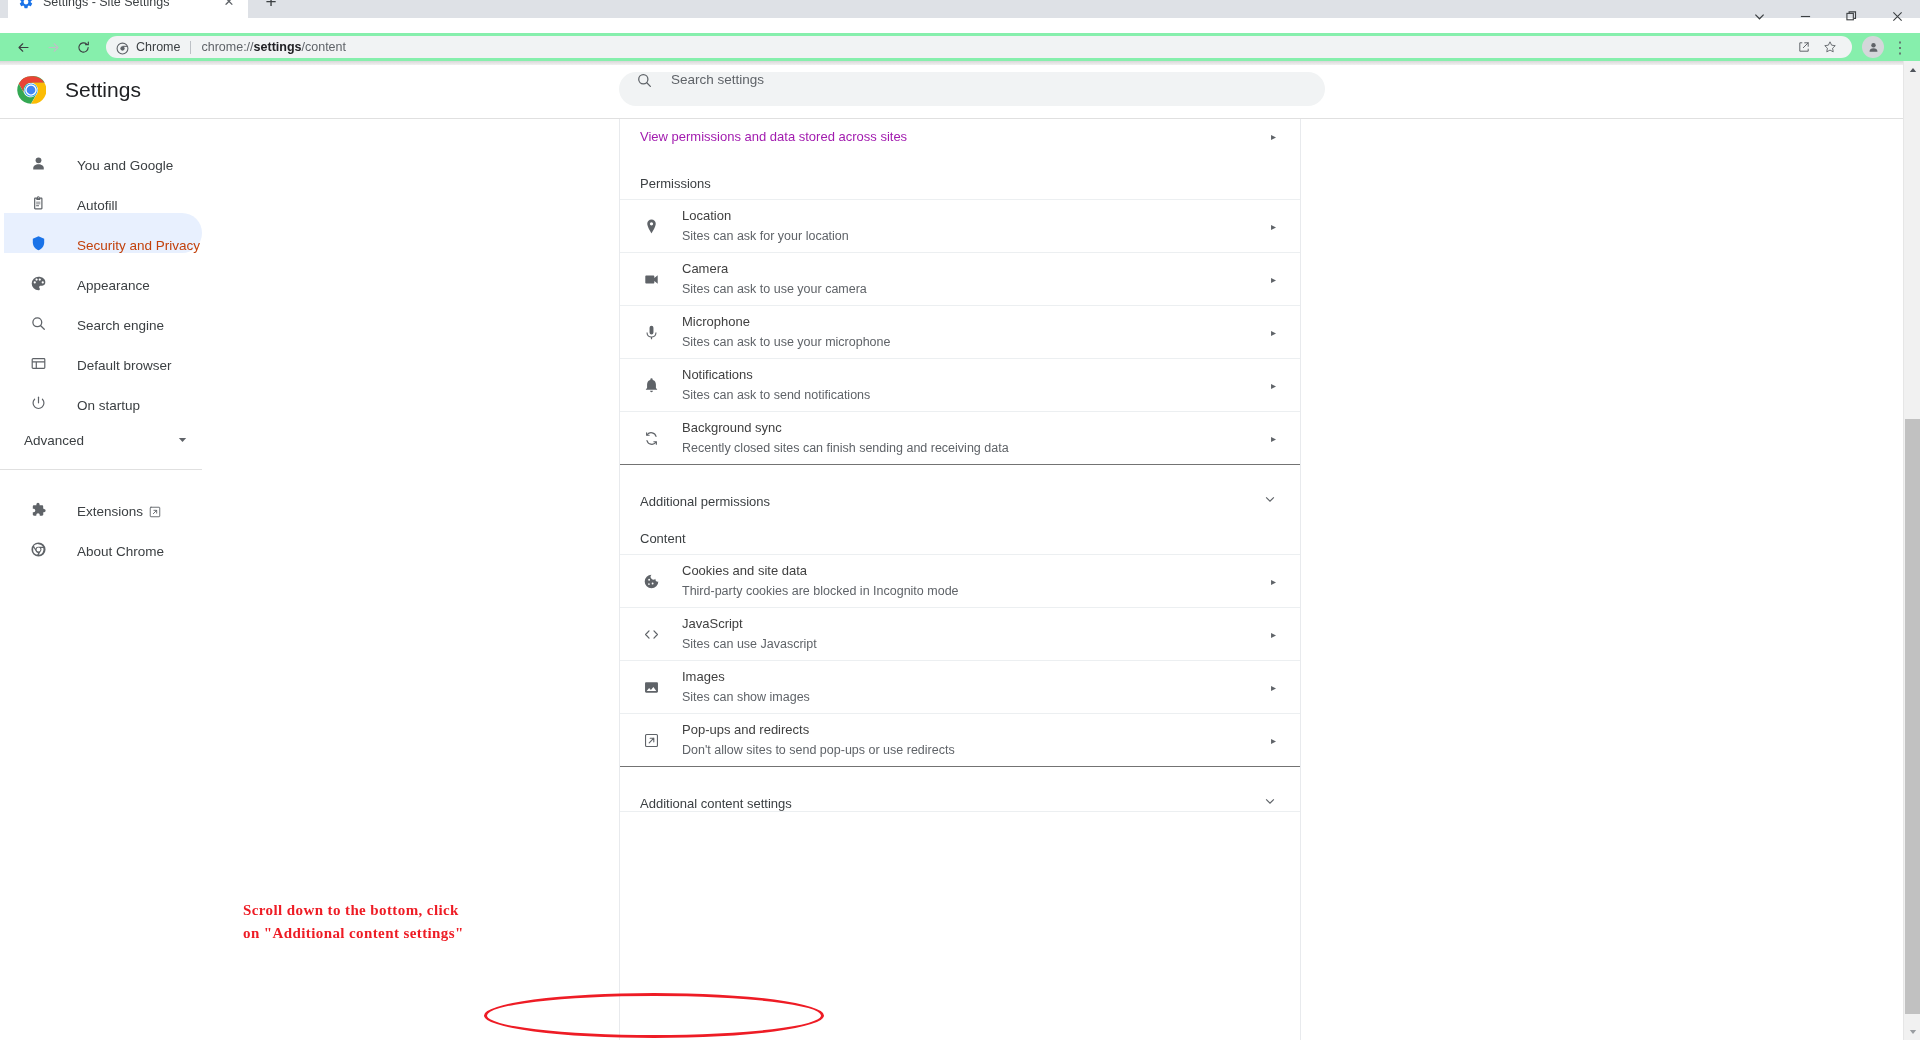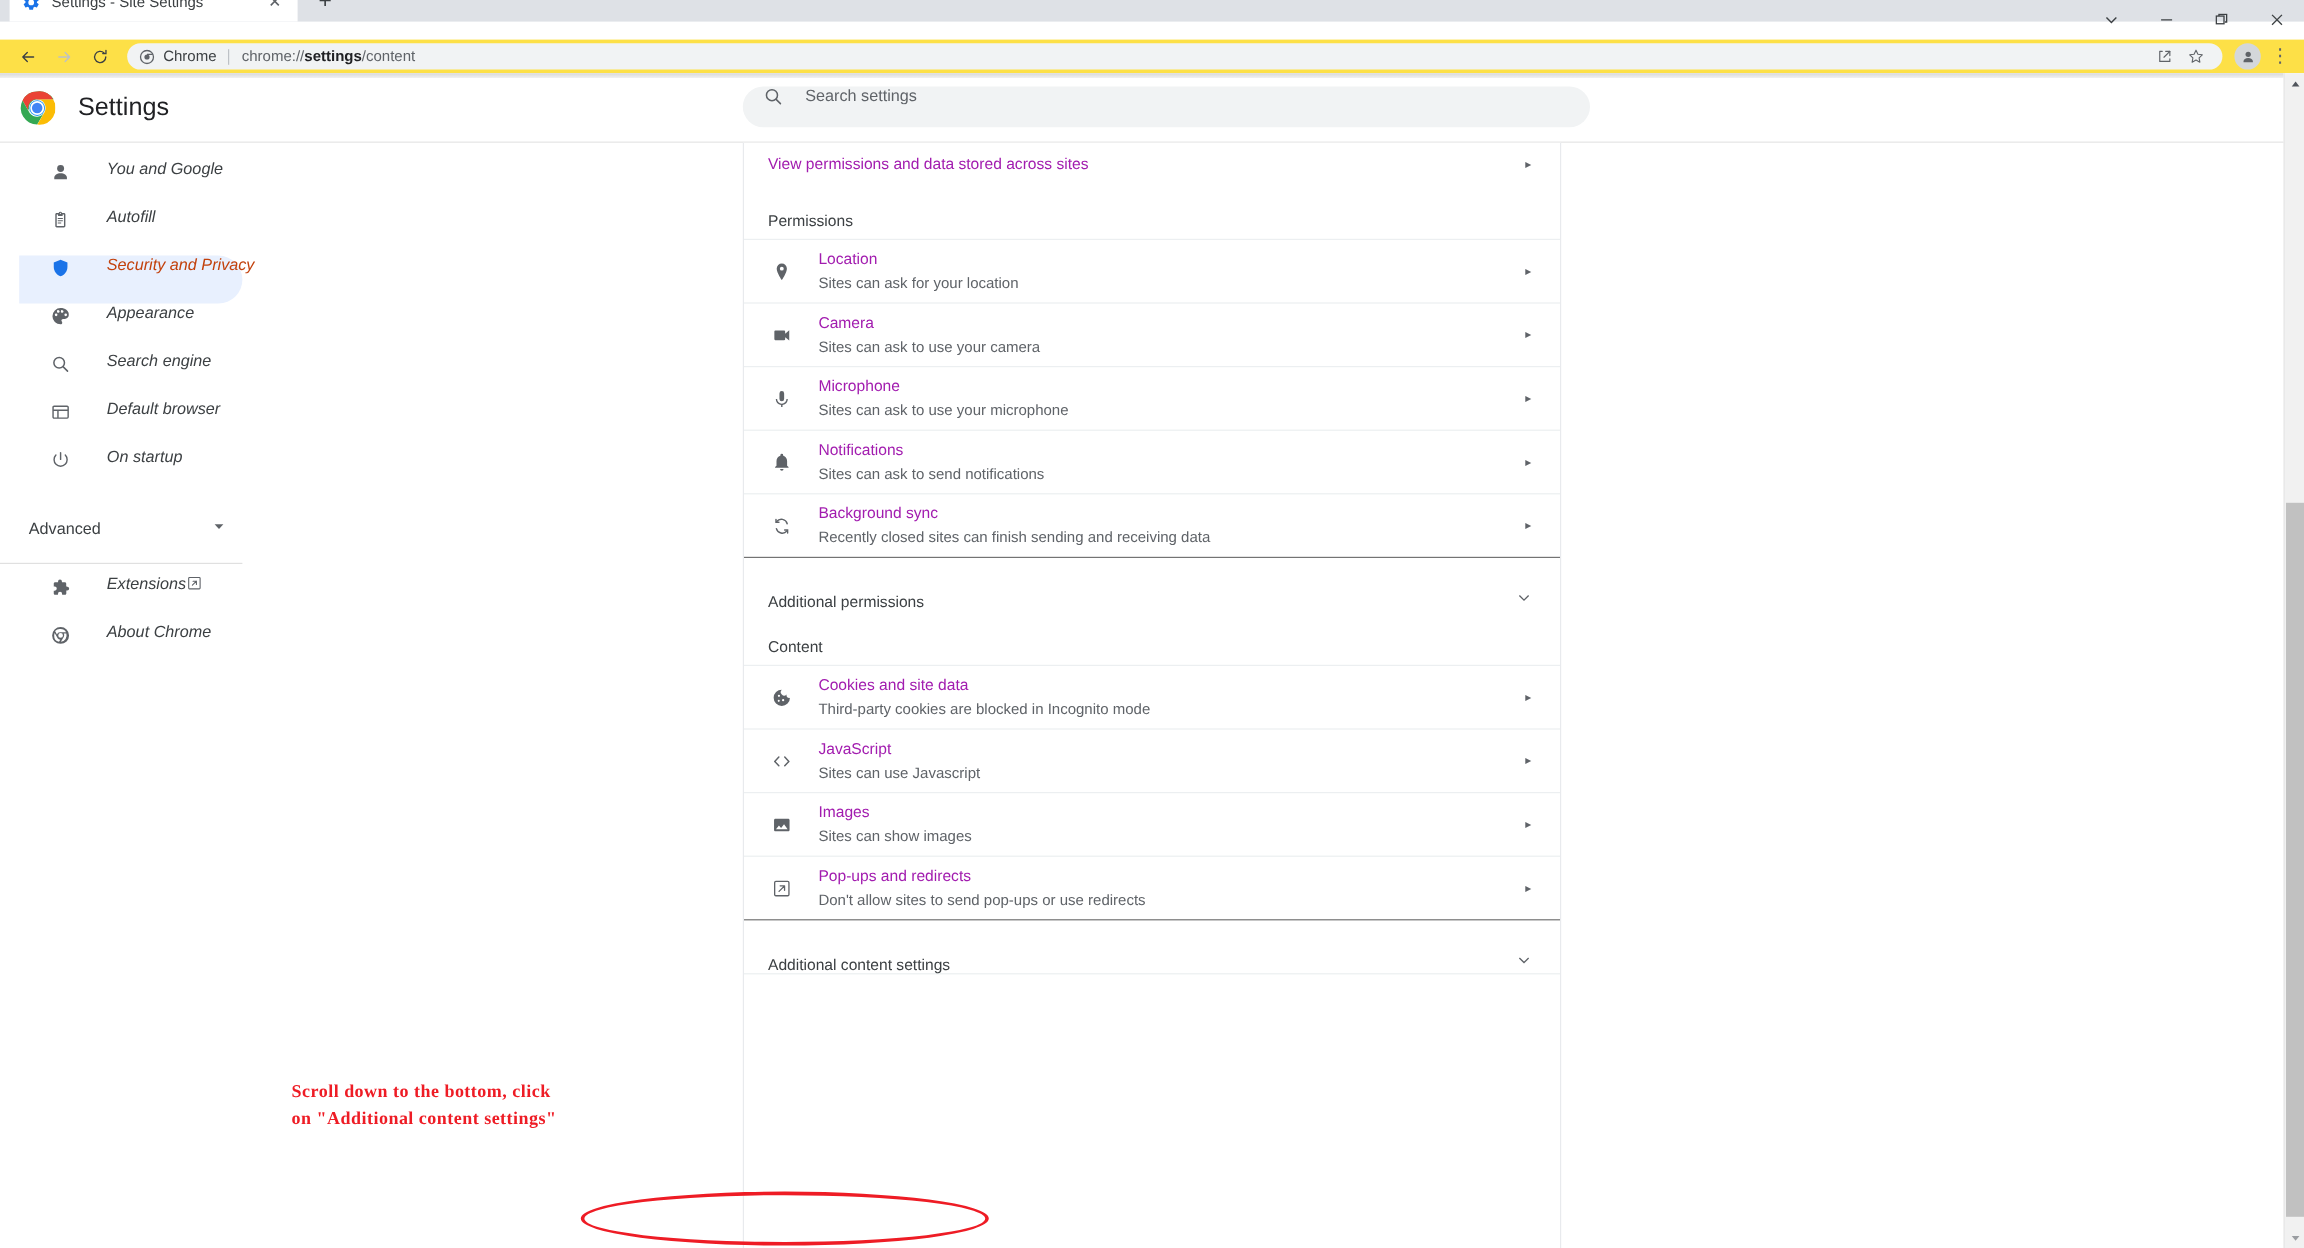--- a/index.html
+++ b/index.html
@@ -47,21 +47,21 @@
   }
   .wc {
     width:46px; height:33px;
     display:flex; align-items:center; justify-content:center;
     color:#3c4043;
   }
 
   
   .toolbar {
     position:absolute; top:33px; left:0; width:1920px; height:28px;
-    background:#fde047;
+    background:#86efac;
     display:flex; align-items:center;
     padding:0 8px;
   }
   .tb-btn {
     width:30px; height:26px;
     display:flex; align-items:center; justify-content:center;
     color:#5f6368; flex:0 0 30px;
   }
   .omnibox {
     flex:1 1 auto; height:22px; margin:0 6px 0 8px;
@@ -117,26 +117,25 @@
     position:absolute; top:57px; left:0; width:1903px; height:1px;
     background:#e0e0e0;
   }
 
   
   .sidebar {
     position:absolute; top:58px; left:0; width:248px; height:921px;
     background:#ffffff; padding-top:14px;
   }
   .nav-item {
-    display:flex; align-items:flex-start;
-    height:40px; margin:0 46px 0 16px;
+    display:flex; align-items:flex-end;
+    height:40px; margin:0 46px 0 4px;
     border-radius:0 20px 20px 0;
     padding-left:24px;
     color:#3c4043;
-    font-style:italic;
   }
   .nav-item .ico {
     width:20px; height:20px; flex:0 0 20px;
     display:flex; align-items:center; justify-content:center;
     color:#5f6368;
   }
   .nav-item .lbl { font-size:13.5px; margin-left:29px; white-space:nowrap; }
   .nav-item.selected { background:#e8f0fe; }
   .nav-item.selected .ico { color:#1a73e8; }
   .nav-item.selected .lbl { color:#c2410c; }
@@ -181,21 +180,21 @@
     height:53px; padding:0 24px 0 20px;
     border-top:1px solid #eceff1;
   }
   .perm-row:first-of-type { border-top:none; }
   .perm-ico {
     width:22px; height:22px; flex:0 0 22px;
     display:flex; align-items:center; justify-content:center;
     color:#5f6368; margin-right:20px;
   }
   .perm-txt { display:flex; flex-direction:column; justify-content:center; }
-  .perm-title { font-size:13px; color:#a21caf; line-height:1.45; }
+  .perm-title { font-size:13px; color:#404040; line-height:1.45; }
   .perm-sub { font-size:12.5px; color:#5f6368; line-height:1.45; margin-top:1px; }
   .perm-arrow { margin-left:auto; color:#5f6368; font-size:10px; }
   .expand-row {
     display:flex; align-items:flex-end;
     height:45px; padding:0 24px 0 20px;
     border-top:1px solid #737373;
   }
   .expand-row .er-text { font-size:13px; color:#3c4043; }
   .expand-row .er-chev { margin-left:auto; color:#5f6368; }
   .divider-line { height:1px; background:#eceff1; }

